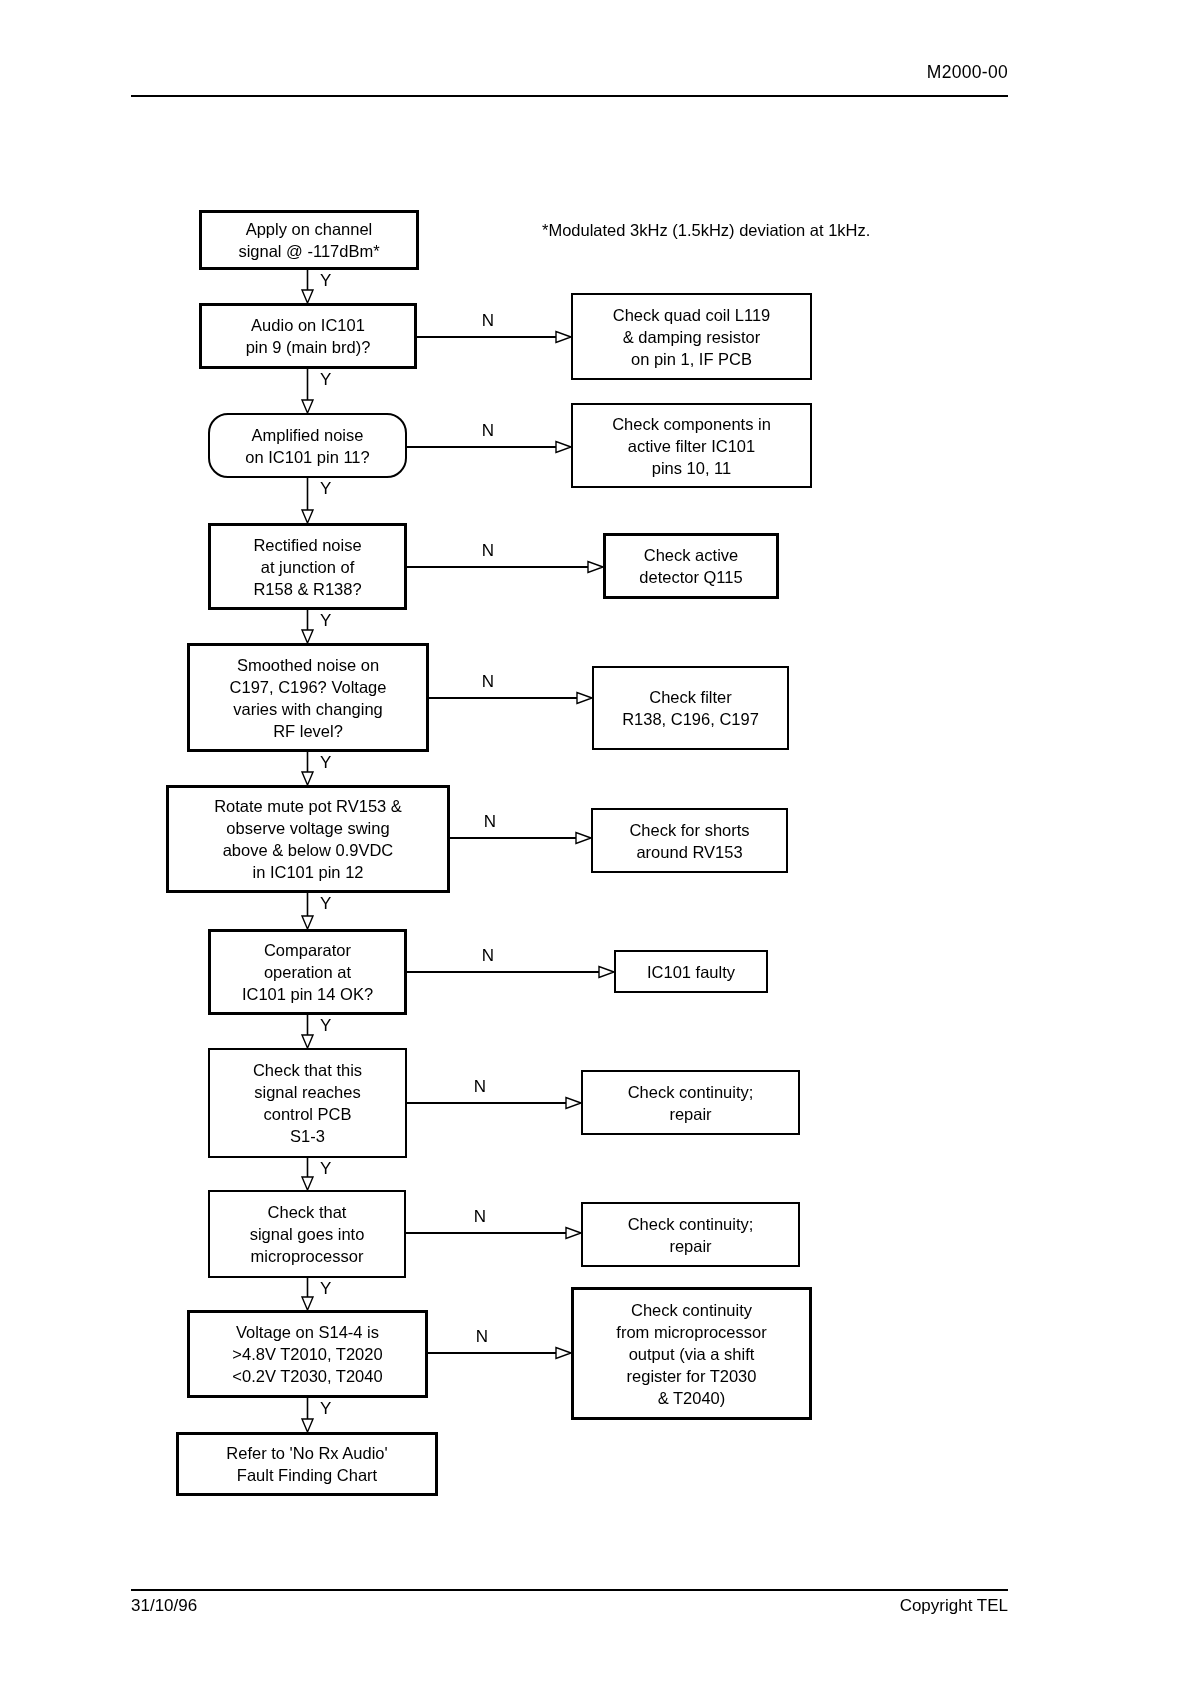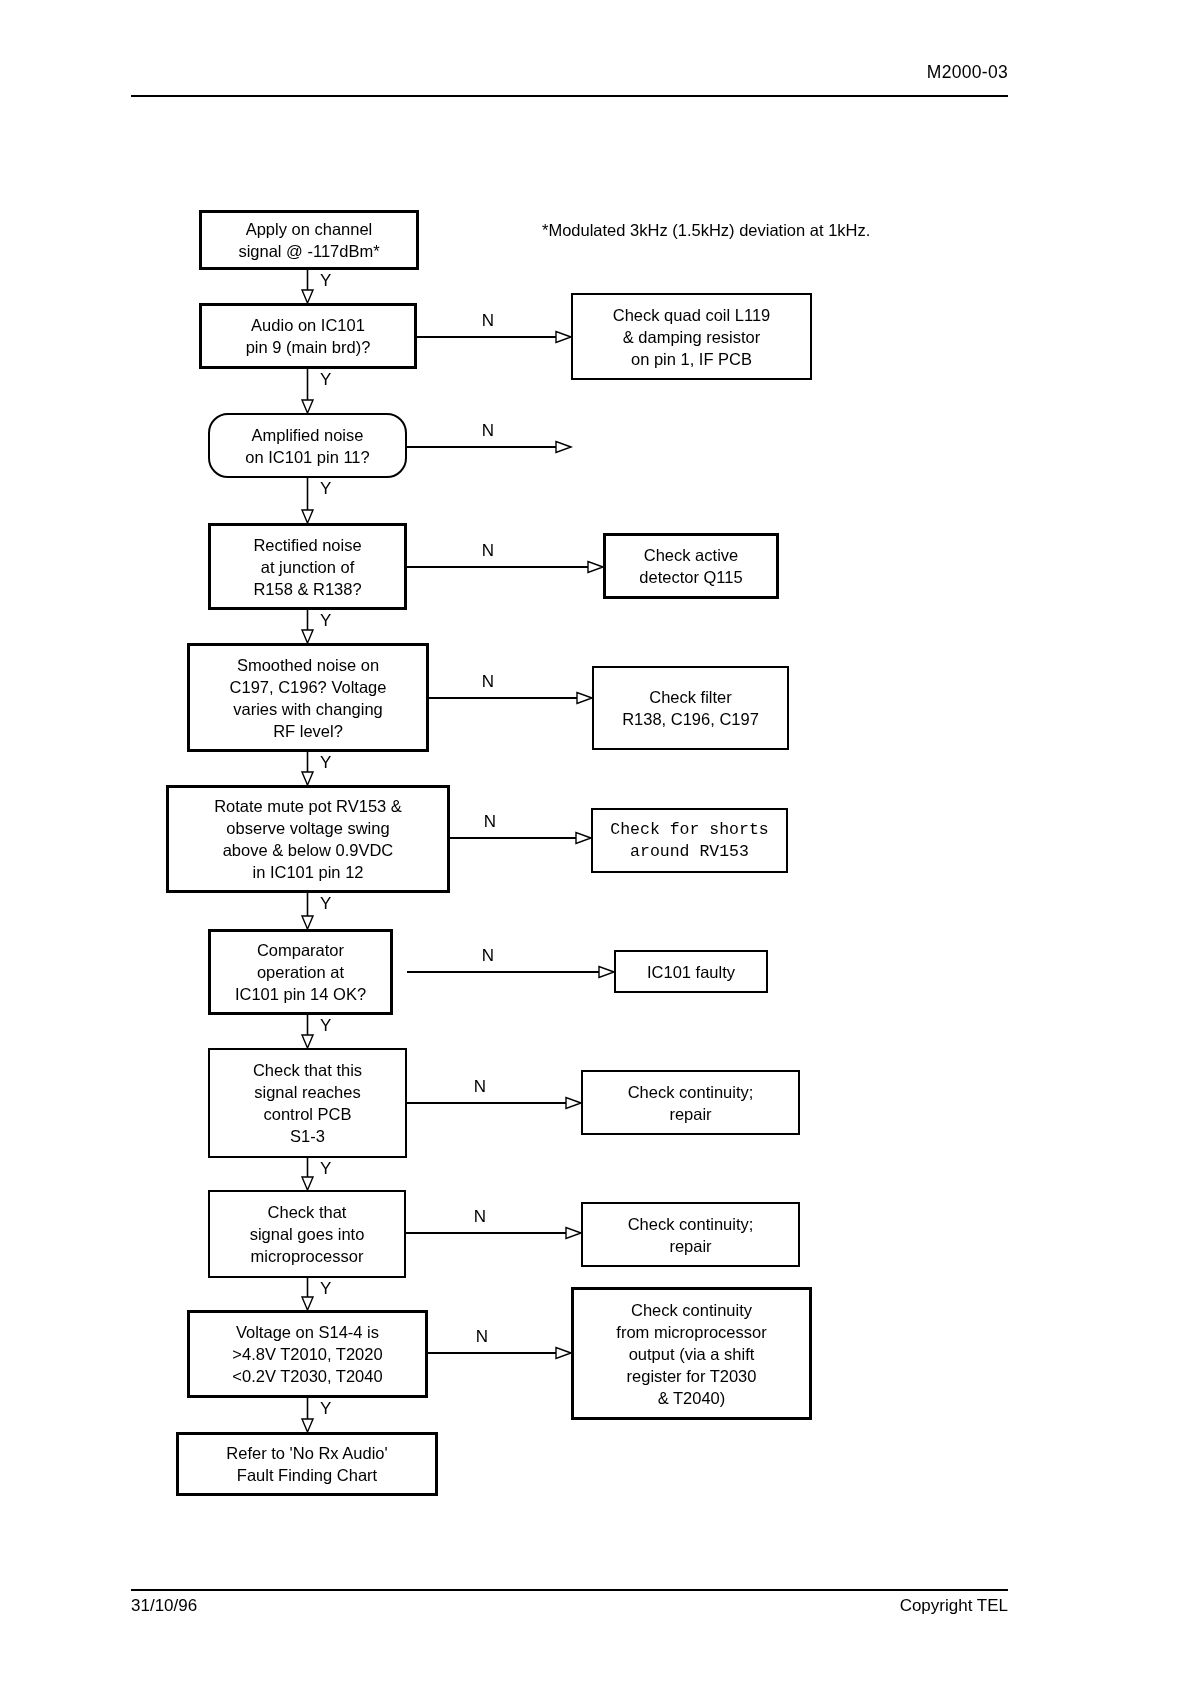--- a/index.html
+++ b/index.html
@@ -34,21 +34,21 @@
   .thick{border-width:3px;}
   .connectors{position:absolute;left:0;top:0;}
   .yn{position:absolute;font-size:17px;line-height:17px;}
   .yn.n{transform:translateX(-50%);}
 </style>
 </head>
 <body>
 
 <div class="page">
 
-  <div class="hdr-text">M2000-03</div>
+  <div class="hdr-text">M2000-00</div>
   <div class="rule rule-header"></div>
 
   <div class="note">*Modulated 3kHz (1.5kHz) deviation at 1kHz.</div>
 
   <svg class="connectors" width="1188" height="1684" viewBox="0 0 1188 1684">
 
     <g>
         <line x1="307.5" y1="270" x2="307.5" y2="291" stroke="#000" stroke-width="1.6"></line>
         <polygon points="307.5,303 302,290 313,290" fill="#fff" stroke="#000" stroke-width="1.4"></polygon>
       </g>
@@ -137,44 +137,47 @@
 at junction of
 R158 &amp; R138?</div>
   <div class="box thick" style="left:187px;top:643px;width:242px;height:109px;">Smoothed noise on
 C197, C196? Voltage
 varies with changing
 RF level?</div>
   <div class="box thick" style="left:166px;top:785px;width:284px;height:108px;">Rotate mute pot RV153 &amp;
 observe voltage swing
 above &amp; below 0.9VDC
 in IC101 pin 12</div>
-  <div class="box thick" style="left:208px;top:929px;width:185px;height:86px;">Comparator
+  <div class="box thick" style="left:208px;top:929px;width:199px;height:86px;">Comparator
 operation at
 IC101 pin 14 OK?</div>
   <div class="box" style="left:208px;top:1048px;width:199px;height:110px;">Check that this
 signal reaches
 control PCB
 S1-3</div>
   <div class="box" style="left:208px;top:1190px;width:198px;height:88px;">Check that
 signal goes into
 microprocessor</div>
   <div class="box thick" style="left:187px;top:1310px;width:241px;height:88px;">Voltage on S14-4 is
 &gt;4.8V T2010, T2020
 &lt;0.2V T2030, T2040</div>
   <div class="box thick" style="left:176px;top:1432px;width:262px;height:64px;">Refer to 'No Rx Audio'
 Fault Finding Chart</div>
 
   <div class="box" style="left:571px;top:293px;width:241px;height:87px;">Check quad coil L119
 &amp; damping resistor
 on pin 1, IF PCB</div>
+  <div class="box" style="left:571px;top:403px;width:241px;height:85px;">Check components in
+active filter IC101
+pins 10, 11</div>
   <div class="box thick" style="left:603px;top:533px;width:176px;height:66px;">Check active
 detector Q115</div>
   <div class="box" style="left:592px;top:666px;width:197px;height:84px;">Check filter
 R138, C196, C197</div>
-  <div class="box" style="left:591px;top:808px;width:197px;height:65px;font-family:Liberation Mono, monospace;">Check for shorts
+  <div class="box" style="left:591px;top:808px;width:197px;height:65px;">Check for shorts
 around RV153</div>
   <div class="box" style="left:614px;top:950px;width:154px;height:43px;">IC101 faulty</div>
   <div class="box" style="left:581px;top:1070px;width:219px;height:65px;">Check continuity;
 repair</div>
   <div class="box" style="left:581px;top:1202px;width:219px;height:65px;">Check continuity;
 repair</div>
   <div class="box thick" style="left:571px;top:1287px;width:241px;height:133px;">Check continuity
 from microprocessor
 output (via a shift
 register for T2030

